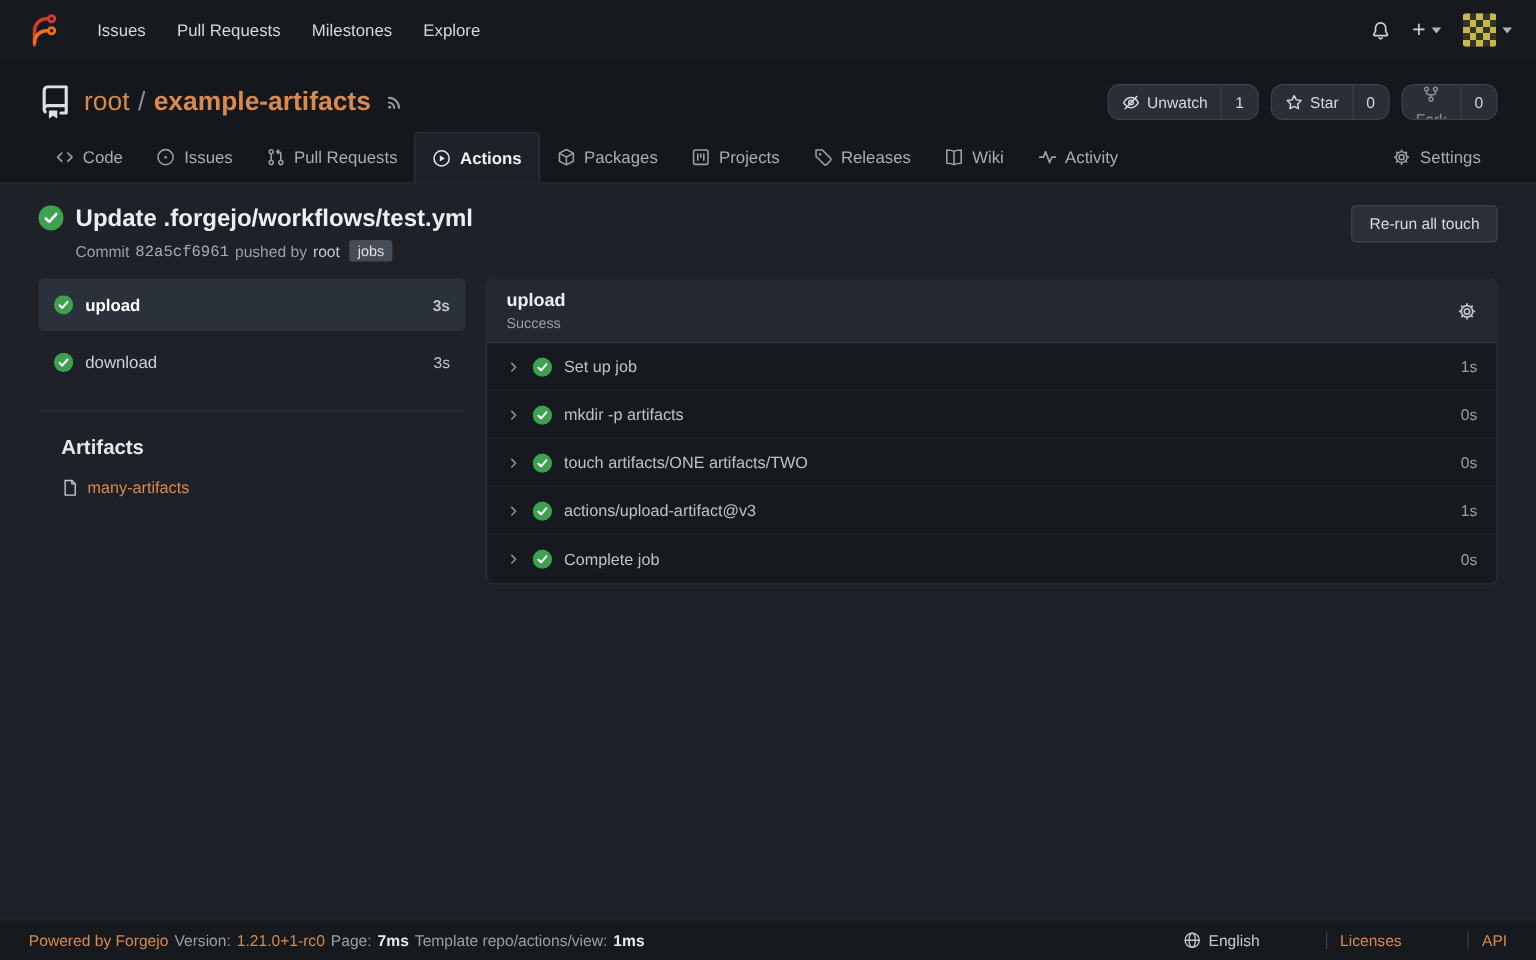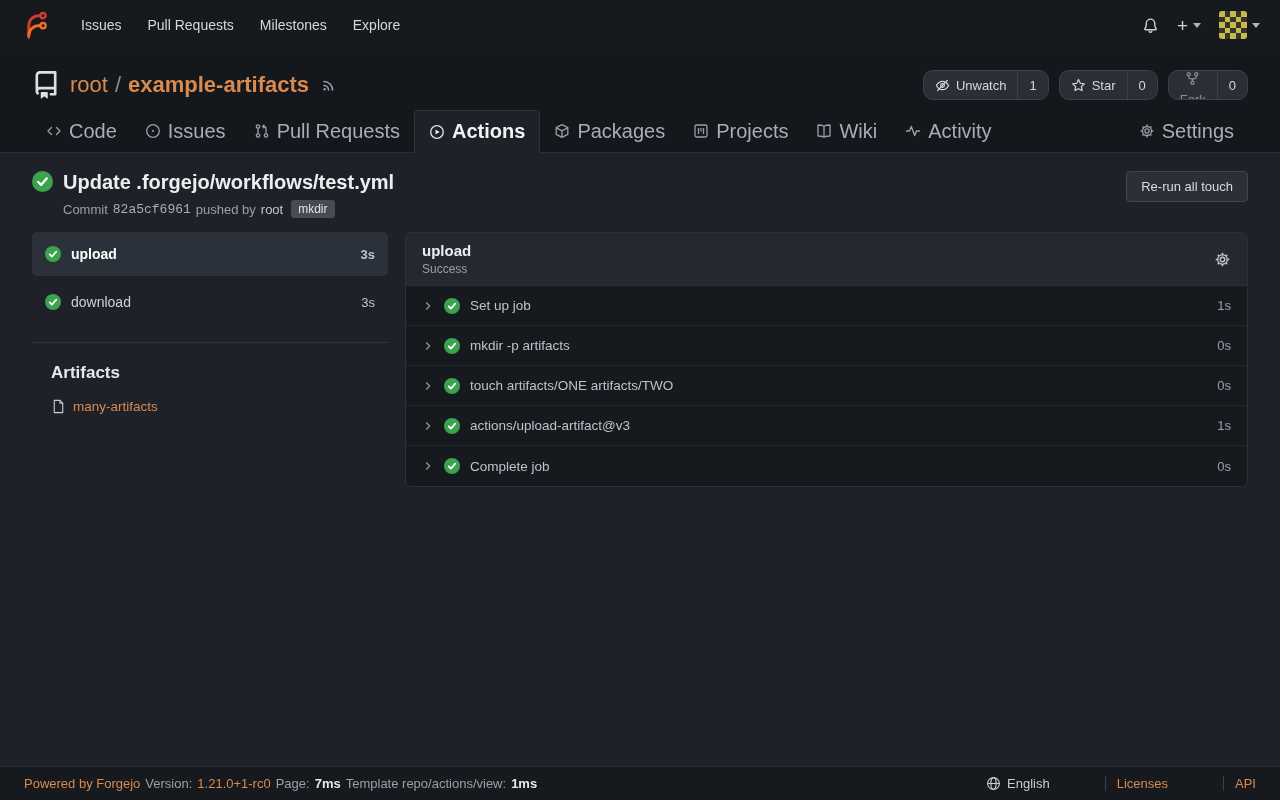--- a/index.html
+++ b/index.html
@@ -33,21 +33,21 @@
   .repo-sep { color:#8b9098; font-size:22px; margin:0 7px; }
   .rss { color:#9aa0a8; margin-left:12px; }
   .repo-actions { margin-left:auto; display:flex; gap:10px; }
   .btn-seg { display:flex; align-items:stretch; height:30px; border:1px solid #3c424a; border-radius:10px; background:#2a2f35; overflow:hidden; font-size:13px; }
   .btn-seg .seg-btn { display:flex; align-items:center; gap:6px; padding:0 11px; color:#d4d8dd; }
   .btn-seg .seg-btn.dim { color:#8b9098;flex-direction:column; }
   .btn-seg .seg-count { display:flex; align-items:center; padding:0 11px; border-left:1px solid #3c424a; color:#d4d8dd; }
 
   
   .tabs { display:flex; align-items:stretch; height:42px; margin-top:6px; }
-  .tab { display:flex; align-items:center; gap:7px; padding:0 14px; color:#a9aeb6; font-size:20px; }
+  .tab { display:flex; align-items:center; gap:7px; padding:0 14px; color:#a9aeb6; font-size:14px; }
   .tab svg { color:#9aa0a8; }
   .tab.active {
     background:#1e2228; color:#f0f2f4; font-weight:600;
     border:1px solid #2c3137; border-bottom:1px solid #1e2228;
     border-radius:4px 4px 0 0; margin-bottom:-1px;
   }
   .tab.active svg { color:#e4e7ea; }
   .tabs-spacer { flex:1; }
 
   
@@ -257,20 +257,27 @@
     </a>
     <a class="tab" data-interactable="true">
       <svg viewBox="0 0 16 16" width="16" height="16" fill="none" stroke="currentColor" stroke-width="1.3">
           <rect x="2" y="2" width="12" height="12" rx="1.5"></rect>
           <path d="M5.5 5v6M8 5v3.5M10.5 5v6"></path>
         </svg>
       <span data-interactable="false">Projects</span>
     </a>
     <a class="tab" data-interactable="true">
       <svg viewBox="0 0 16 16" width="16" height="16" fill="none" stroke="currentColor" stroke-width="1.3" stroke-linejoin="round">
+          <path d="M2 2h5.2L14 8.8a1.5 1.5 0 0 1 0 2.1l-3.1 3.1a1.5 1.5 0 0 1-2.1 0L2 7.2z"></path>
+          <circle cx="5.5" cy="5.5" r="1" fill="currentColor" stroke="none"></circle>
+        </svg>
+      <span data-interactable="false">Releases</span>
+    </a>
+    <a class="tab" data-interactable="true">
+      <svg viewBox="0 0 16 16" width="16" height="16" fill="none" stroke="currentColor" stroke-width="1.3" stroke-linejoin="round">
           <path d="M8 3.2C6.6 2.3 4.8 2 2 2v11c2.8 0 4.6.3 6 1.2 1.4-.9 3.2-1.2 6-1.2V2c-2.8 0-4.6.3-6 1.2z"></path>
           <path d="M8 3.2v11"></path>
         </svg>
       <span data-interactable="false">Wiki</span>
     </a>
     <a class="tab" data-interactable="true">
       <svg viewBox="0 0 16 16" width="16" height="16" fill="none" stroke="currentColor" stroke-width="1.4" stroke-linecap="round" stroke-linejoin="round">
           <path d="M1.5 8h3L6.3 3.5l3.4 9L11.5 8h3"></path>
         </svg>
       <span data-interactable="false">Activity</span>
@@ -295,21 +302,21 @@
           <path d="M4.7 8.4l2.2 2.2 4.4-5" stroke="#fff" stroke-width="1.7" fill="none" stroke-linecap="round" stroke-linejoin="round"></path>
         </svg>
     </span>
     <div class="run-title-block">
       <h2 data-interactable="false">Update .forgejo/workflows/test.yml</h2>
       <div class="commit-line" data-interactable="false">
         <span data-interactable="false">Commit</span>
         <a class="commit-sha" data-interactable="true">82a5cf6961</a>
         <span data-interactable="false">pushed by</span>
         <a class="pusher" data-interactable="true">root</a>
-        <a class="branch-badge" data-interactable="true">mkdir</a>
+        <a class="branch-badge" data-interactable="true">jobs</a>
       </div>
     </div>
     <button class="rerun-btn" data-interactable="true">Re-run all touch</button>
   </div>
 
   <div class="run-body">
 
     <aside class="jobs-panel" data-interactable="false">
       <div class="job-row selected" data-interactable="true">
         <span data-interactable="false">

